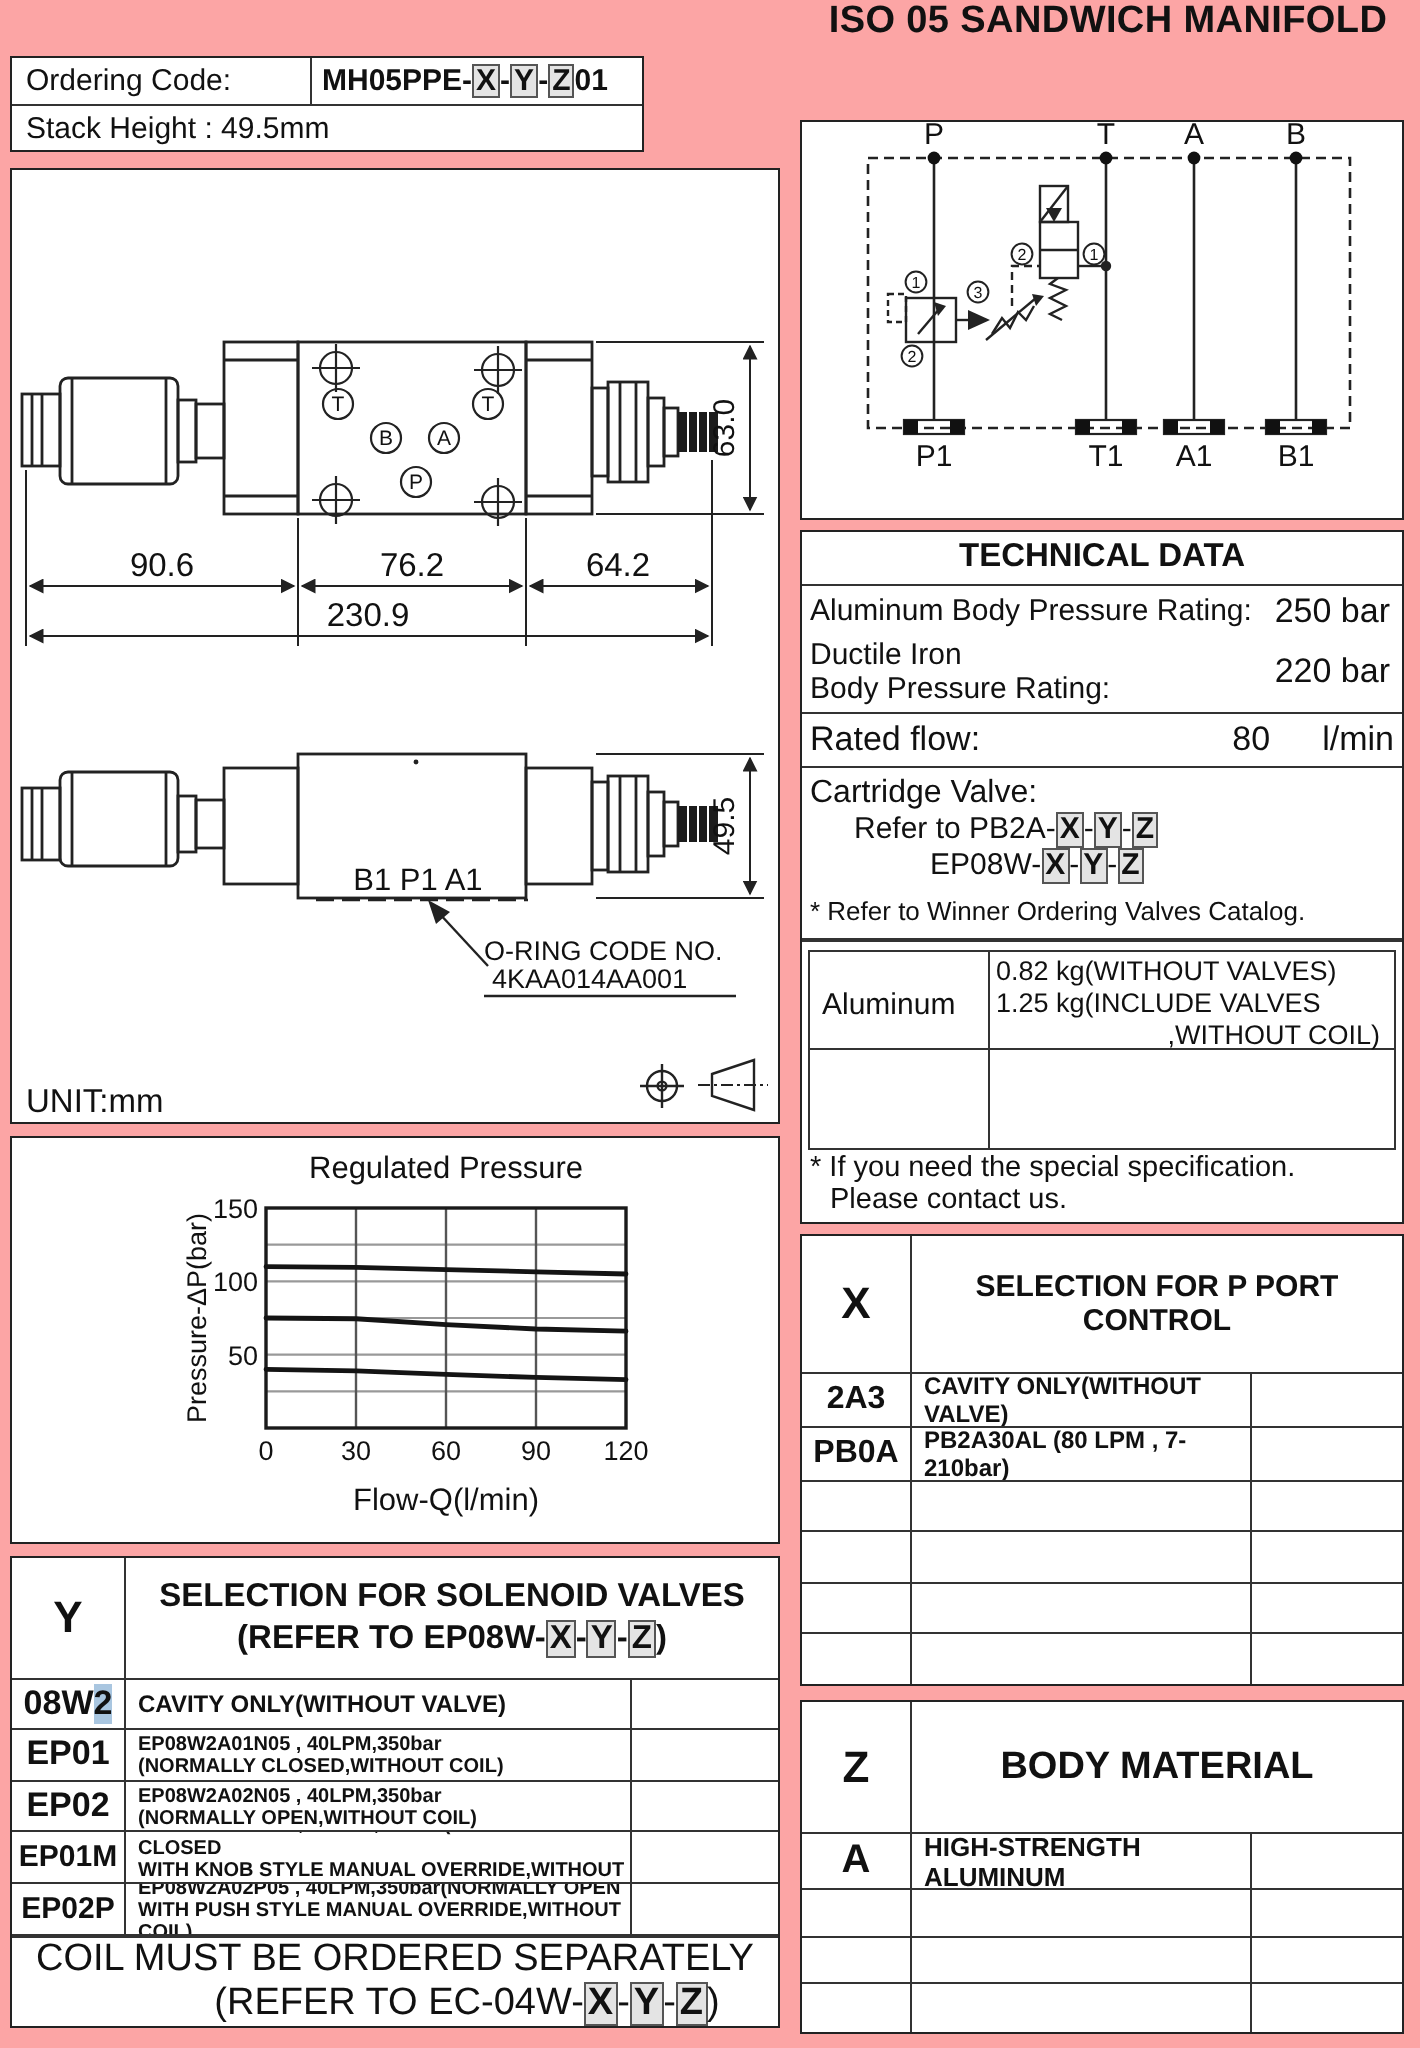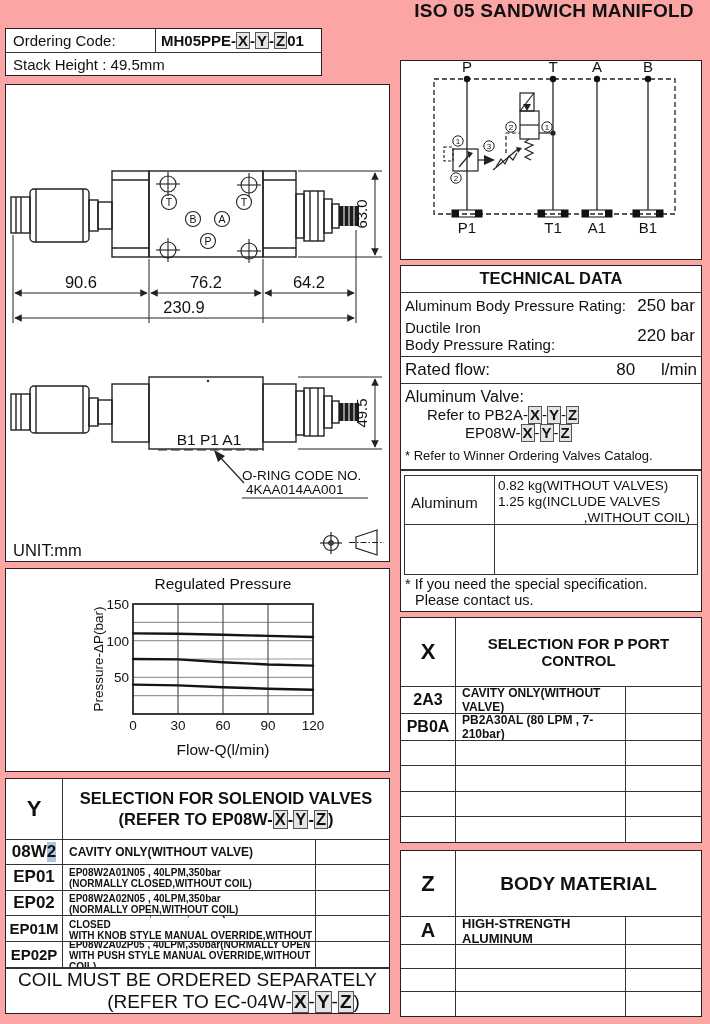--- a/index.html
+++ b/index.html
@@ -452,21 +452,21 @@
       <span><span>Ductile Iron</span><br><span>Body Pressure Rating:</span></span>
       <span class="td-val">220 bar</span>
     </div>
   </div>
   <div class="td-flow">
     <span class="fl">Rated flow:</span>
     <span class="fv">80</span>
     <span>l/min</span>
   </div>
   <div class="td-cart">
-    <div class="c1">Aluminum Valve:</div>
+    <div class="c1">Cartridge Valve:</div>
     <div class="c2"><span>Refer to PB2A-</span><span class="bx">X</span><span>-</span><span class="bx">Y</span><span>-</span><span class="bx">Z</span></div>
     <div class="c3"><span>EP08W-</span><span class="bx">X</span><span>-</span><span class="bx">Y</span><span>-</span><span class="bx">Z</span></div>
     <div class="cnote">* Refer to Winner Ordering Valves Catalog.</div>
   </div>
   <div class="td-weight">
     <div class="wt-table">
       <div class="wt-r1">
         <div class="wt-mat">Aluminum</div>
         <div class="wt-w">
           <div>0.82  kg(WITHOUT VALVES)</div>

